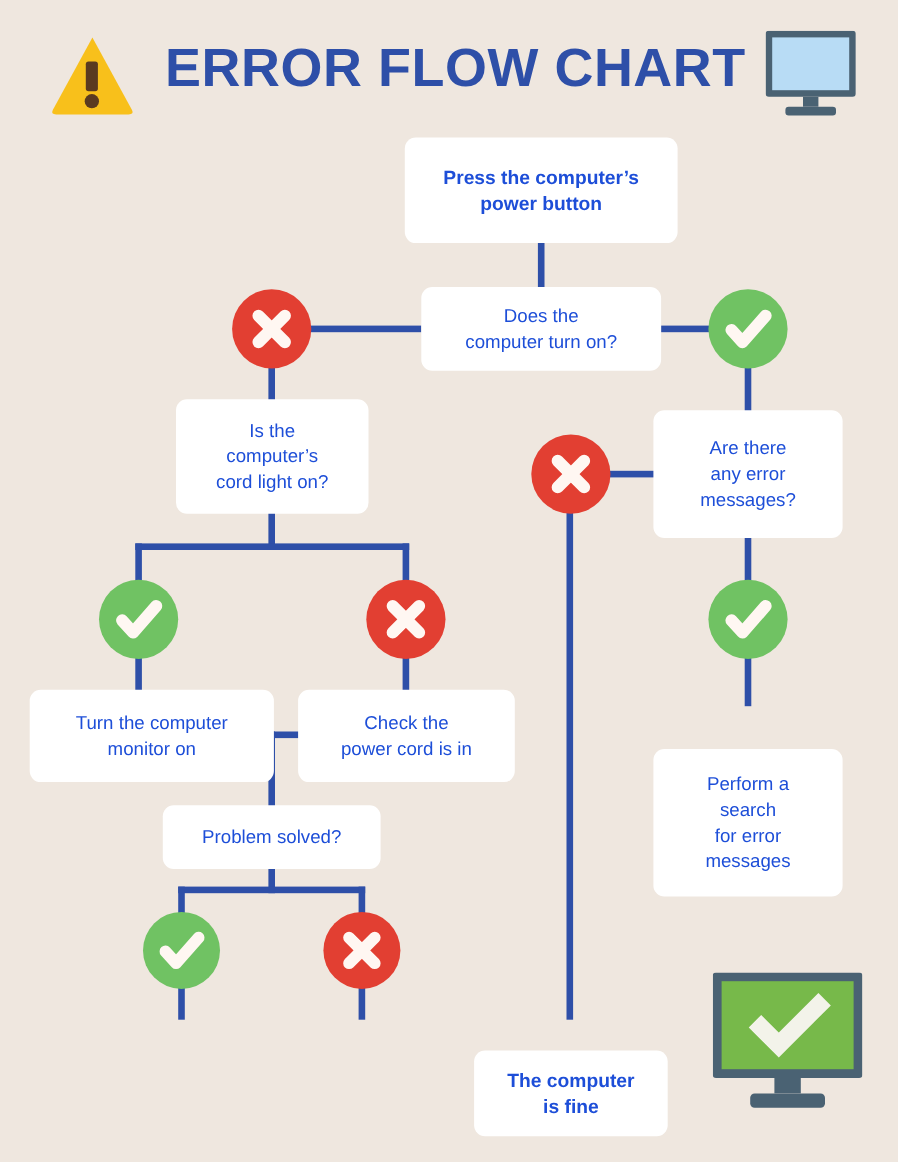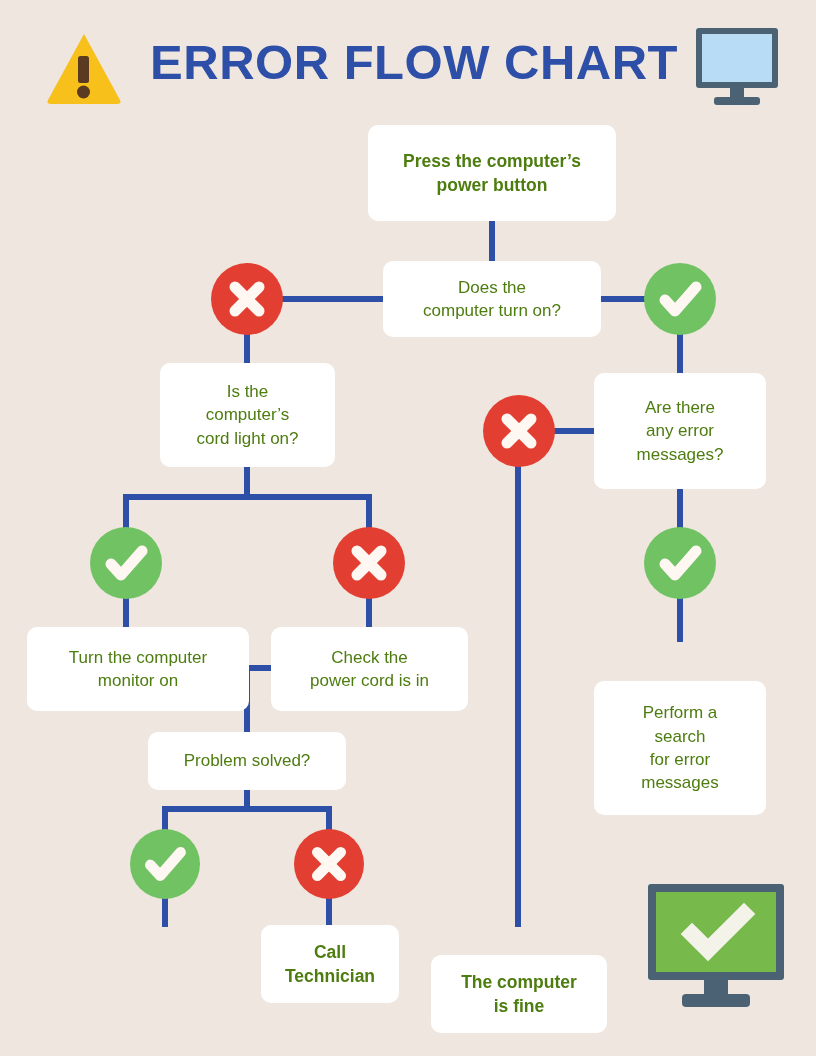--- a/index.html
+++ b/index.html
@@ -74,21 +74,21 @@
   
   .box {
     position: absolute;
     background: #FFFFFF;
     border-radius: 10px;
     box-sizing: border-box;
     display: flex;
     align-items: center;
     justify-content: center;
     text-align: center;
-    color: #4d7c0f;
+    color: #1d4ed8;
     font-family: "Liberation Sans", sans-serif;
     font-size: 17px;
     line-height: 1.38;
     padding: 6px 21px;
     z-index: 3;
   }
   .box.bold {
     font-weight: bold;
     font-size: 17.5px;
   }
@@ -208,24 +208,20 @@
 search
 for error
 messages</span>
   </div>
 
   <div class="box" style="left:148px; top:732px; width:198px; height:58px;">
     <span class="txt">Problem solved?</span>
   </div>
 
 
-  <div class="box bold" style="left:261px; top:925px; width:138px; height:78px;">
-    <span class="txt">Call
-Technician</span>
-  </div>
 
   <div class="box bold" style="left:431px; top:925px; width:176px; height:78px;margin-top:30px;">
     <span class="txt">The computer
 is fine</span>
   </div>
 
   <div class="marker red" style="left:211px; top:263px; width:72px; height:72px;">
     <svg viewBox="0 0 72 72">
         <g stroke="#FFF7F2" stroke-width="11" stroke-linecap="round">
       <line x1="24" y1="24" x2="48" y2="48"></line>

